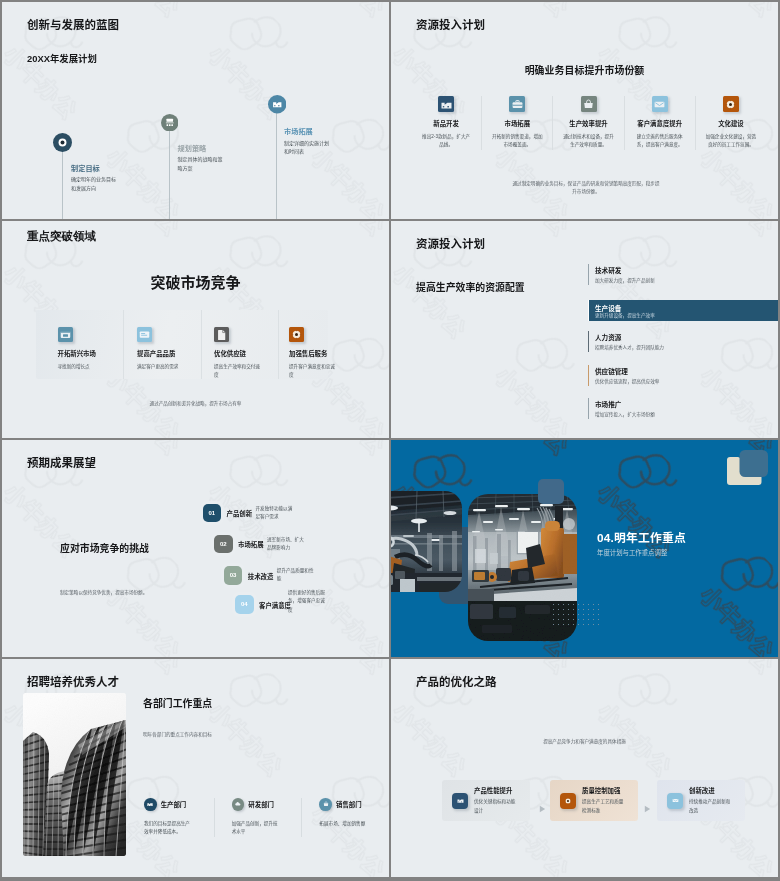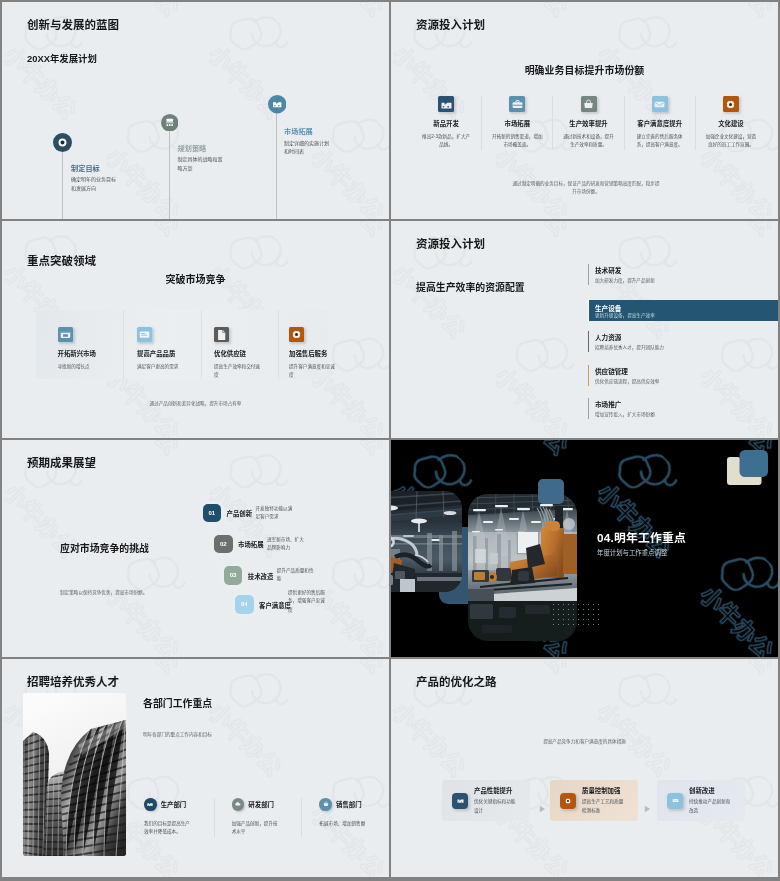--- a/index.html
+++ b/index.html
@@ -46,22 +46,22 @@
   .s2-head{position:absolute;left:0;right:0;top:53px;text-align:center;font-size:9.9px;font-weight:700;color:#17181a;letter-spacing:.1px;margin-top:8px;}
   .s2-row{position:absolute;left:20px;top:94px;width:355px;display:flex;}
   .s2-cell{flex:1;position:relative;text-align:center;padding:0 9px;}
   .s2-cell + .s2-cell{border-left:1px solid #d9dee1;}
   .s2-ic{width:16px;height:16px;border-radius:1.5px;margin:0 auto;display:flex;align-items:center;justify-content:center;
         box-shadow:1.5px 1.5px 2.5px rgba(80,95,110,.22);}
   .s2-lab{margin-top:7px;font-size:6.4px;font-weight:700;color:#17181a;white-space:nowrap;}
   .s2-desc{margin-top:5px;font-size:4.6px;color:#4b5358;line-height:1.85;}
   .s2-foot{position:absolute;left:120px;width:150px;top:178px;text-align:center;font-size:4.6px;color:#5b6268;line-height:1.75;}
   
-  .s3-title{left:25px;top:34px;font-size:11.5px;line-height:13px;}
-  .s3-head{position:absolute;left:0;right:0;top:50px;text-align:center;font-size:10px;font-weight:700;color:#17181a;}
+  .s3-title{left:25px;top:9px;font-size:11.5px;line-height:13px;font-family:Liberation Mono, monospace;}
+  .s3-head{position:absolute;left:0;right:0;top:50px;text-align:center;font-size:15px;font-weight:700;color:#17181a;}
   .s3-card{position:absolute;left:33.5px;top:88.5px;width:292px;height:69.5px;display:flex;
       background:linear-gradient(100deg,#e3e8ec 0%,#eceff1 45%,#e7ebee 100%);border-radius:2px;}
   .s3-cell{position:relative;padding:17px 0 0 22px;box-sizing:border-box;}
   .s3-cell:nth-child(1){flex:0 0 87.5px;}
   .s3-cell:nth-child(2){flex:0 0 78px;padding-left:13px;}
   .s3-cell:nth-child(3){flex:0 0 77px;padding-left:12px;}
   .s3-cell:nth-child(4){flex:1;padding-left:10px;}
   .s3-cell + .s3-cell{border-left:1px solid #dbe0e3;}
   .s3-ic{width:15px;height:15px;border-radius:1.5px;display:flex;align-items:center;justify-content:center;
         box-shadow:1.5px 1.5px 2.5px rgba(80,95,110,.25);}
@@ -88,21 +88,21 @@
   .s5-list{position:absolute;left:197px;top:42px;width:190px;}
   .s5-row{position:relative;height:33.5px;padding-left:7px;}
   .s5-bar{position:absolute;left:0;top:1px;width:1.4px;height:21px;}
   .s5-lab{position:absolute;left:7px;top:2px;font-size:6.6px;font-weight:700;color:#17181a;white-space:nowrap;}
   .s5-desc{position:absolute;left:7px;top:14px;font-size:4.6px;color:#565e64;white-space:nowrap;}
   .s5-row.active{background:#245572;width:190px;height:21px;margin:3px 0 9.5px 0;padding-top:0;}
   .s5-row.active .s5-bar{top:0;height:21px;}
   .s5-row.active .s5-lab{color:#fff;top:3px;}
   .s5-row.active .s5-desc{color:#c6d6e0;top:12.5px;}
   
-  .slide.dark{background:#000000;padding-left:46px;}
+  .slide.dark{background:#0369a1;padding-left:46px;}
   .s6-bigbox{position:absolute;left:48px;top:87px;width:45px;height:77px;background:#335570;border-radius:9px;}
   .s6-sq{position:absolute;left:147px;top:39px;width:26px;height:25px;background:#41698a;border-radius:5px;z-index:4;}
   .s6-dots{position:absolute;left:160px;top:162px;width:48px;height:27px;z-index:3;
       background-image:radial-gradient(#7e96a6 0.9px, transparent 1px);background-size:5px 5px;opacity:.85;}
   .s6-corner{position:absolute;right:8px;top:9px;}
   .s6-photo{position:absolute;overflow:hidden;}
   .s6-photo svg{display:block;}
   .p1{left:-22px;top:51px;width:93px;height:101px;border-radius:17px;filter:saturate(.92) contrast(.95);}
   .p1 svg{width:93px;height:101px;}
   .p2{left:77px;top:54px;width:109px;height:147px;border-radius:20px;filter:saturate(.9) contrast(.93);}

